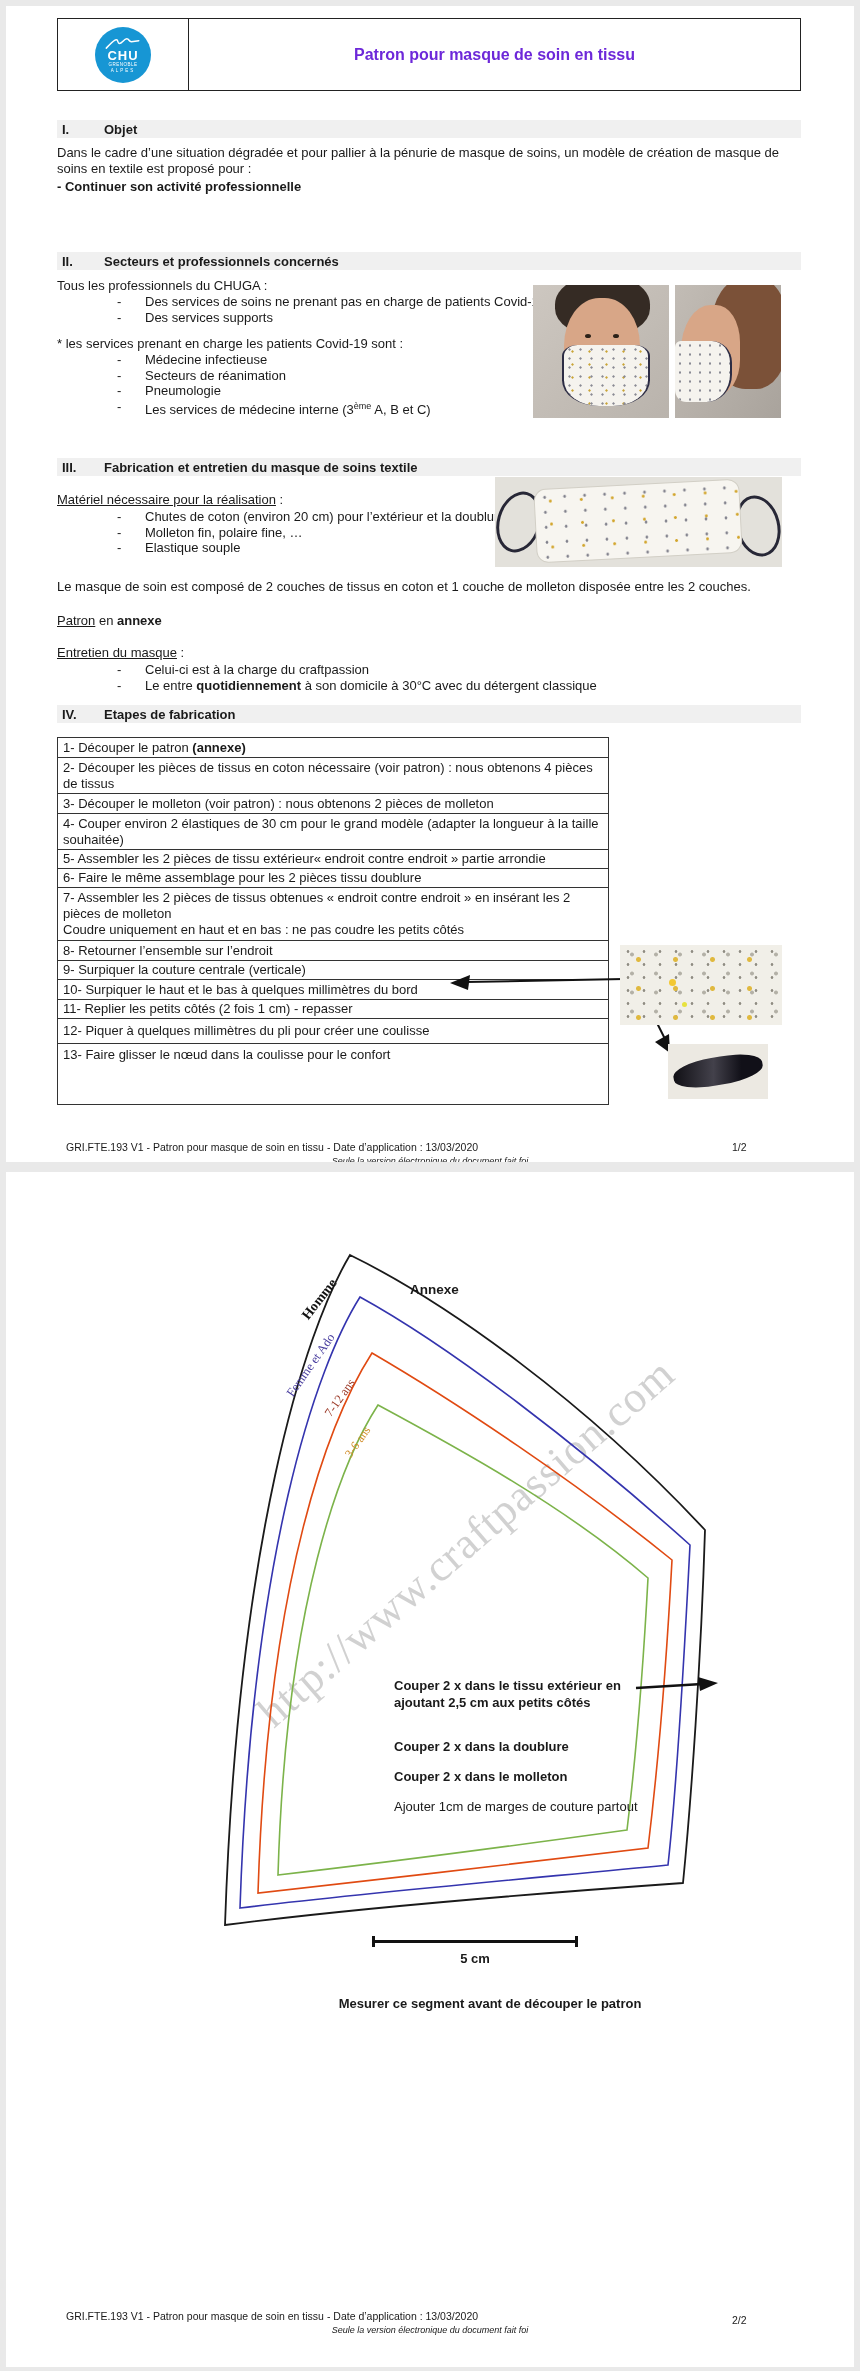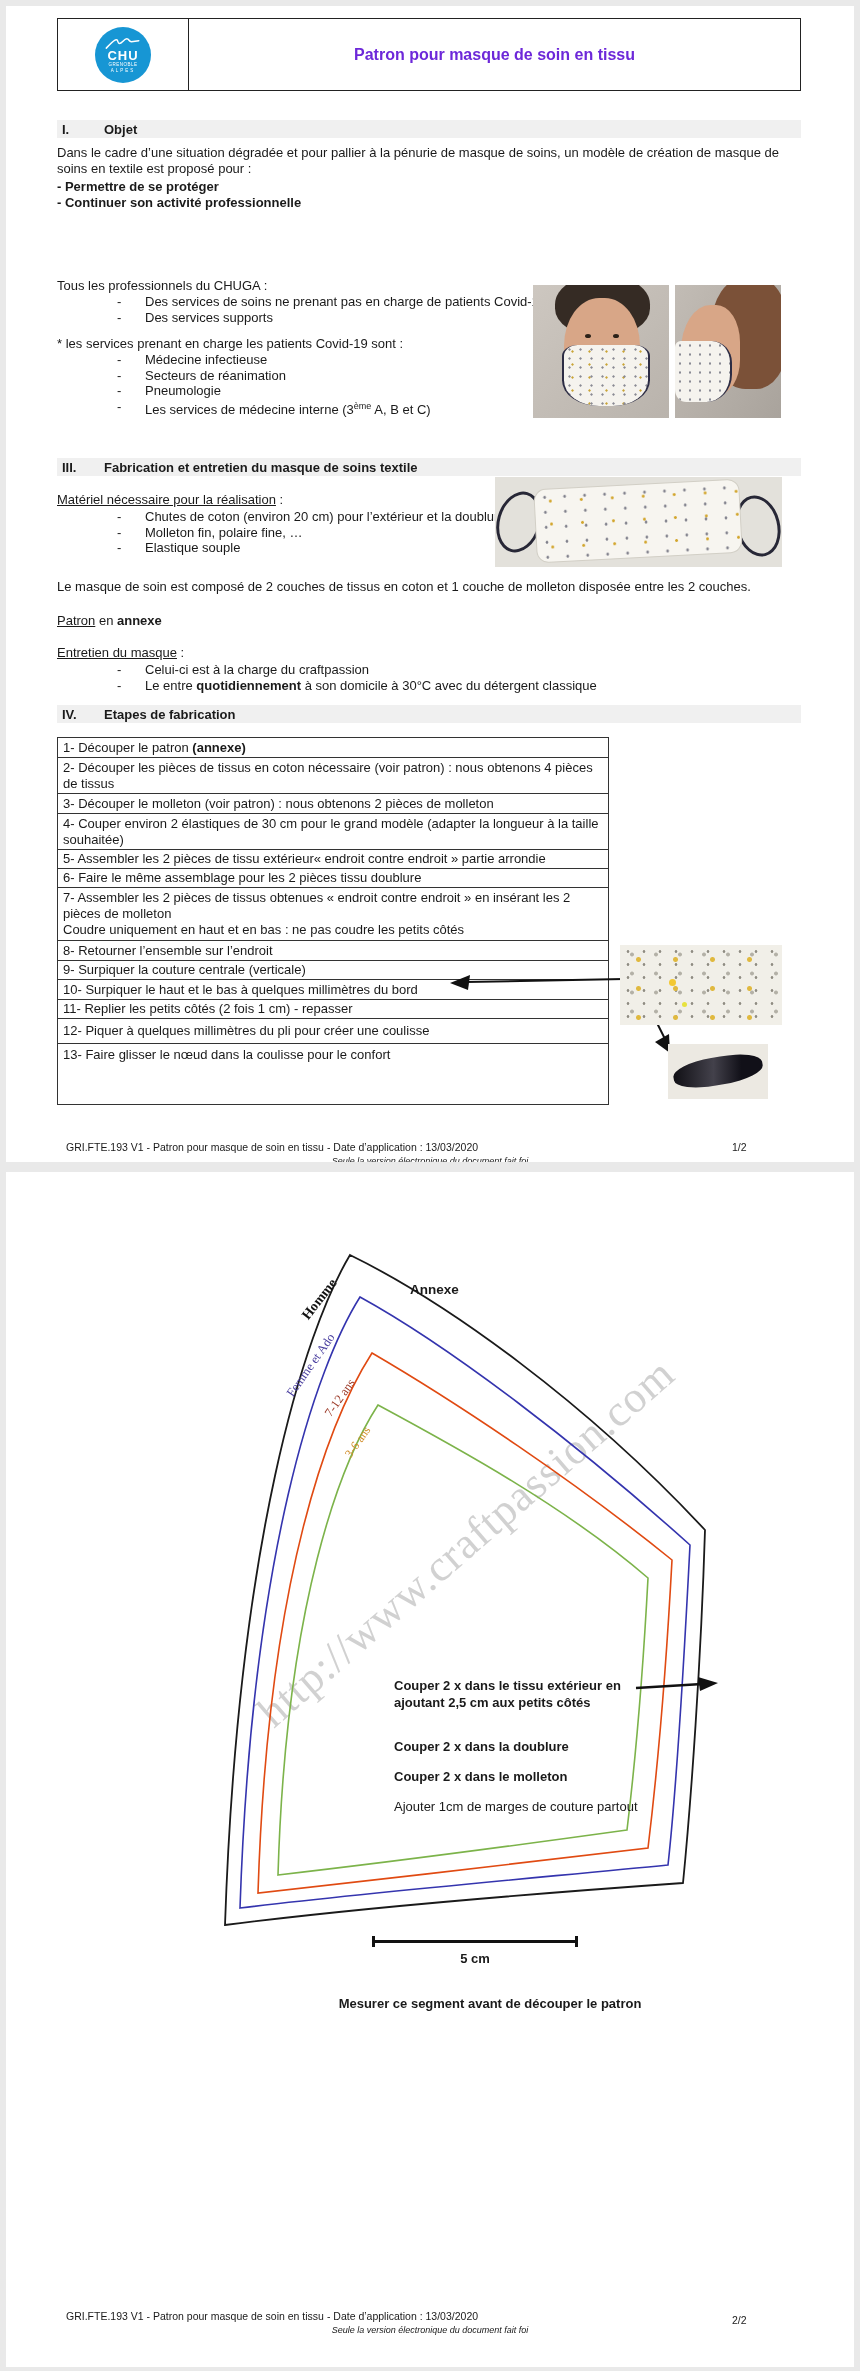--- a/index.html
+++ b/index.html
@@ -119,24 +119,27 @@
     </div>
 
     <div class="secbar" style="top:114px;">
       <span class="n">I.</span>
       <span>Objet</span>
     </div>
 
     <div class="p" style="top:139px;">Dans le cadre d’une situation dégradée et pour pallier à la pénurie de masque de soins, un modèle de création de masque de soins en textile est proposé pour :</div>
 
     <div class="p b" style="top:173px;">
-      <div>- Permettre de se protéger</div>
       <div>- Continuer son activité professionnelle</div>
     </div>
 
+    <div class="secbar" style="top:246px;">
+      <span class="n">II.</span>
+      <span>Secteurs et professionnels concernés</span>
+    </div>
 
     <div class="p" style="top:272px;">Tous les professionnels du CHUGA :</div>
 
     <div class="p" style="top:288px;">
       <div class="drow">
         <span class="d">-</span>
         <span>Des services de soins ne prenant pas en charge de patients Covid-19*</span>
       </div>
       <div class="drow">
         <span class="d">-</span>

